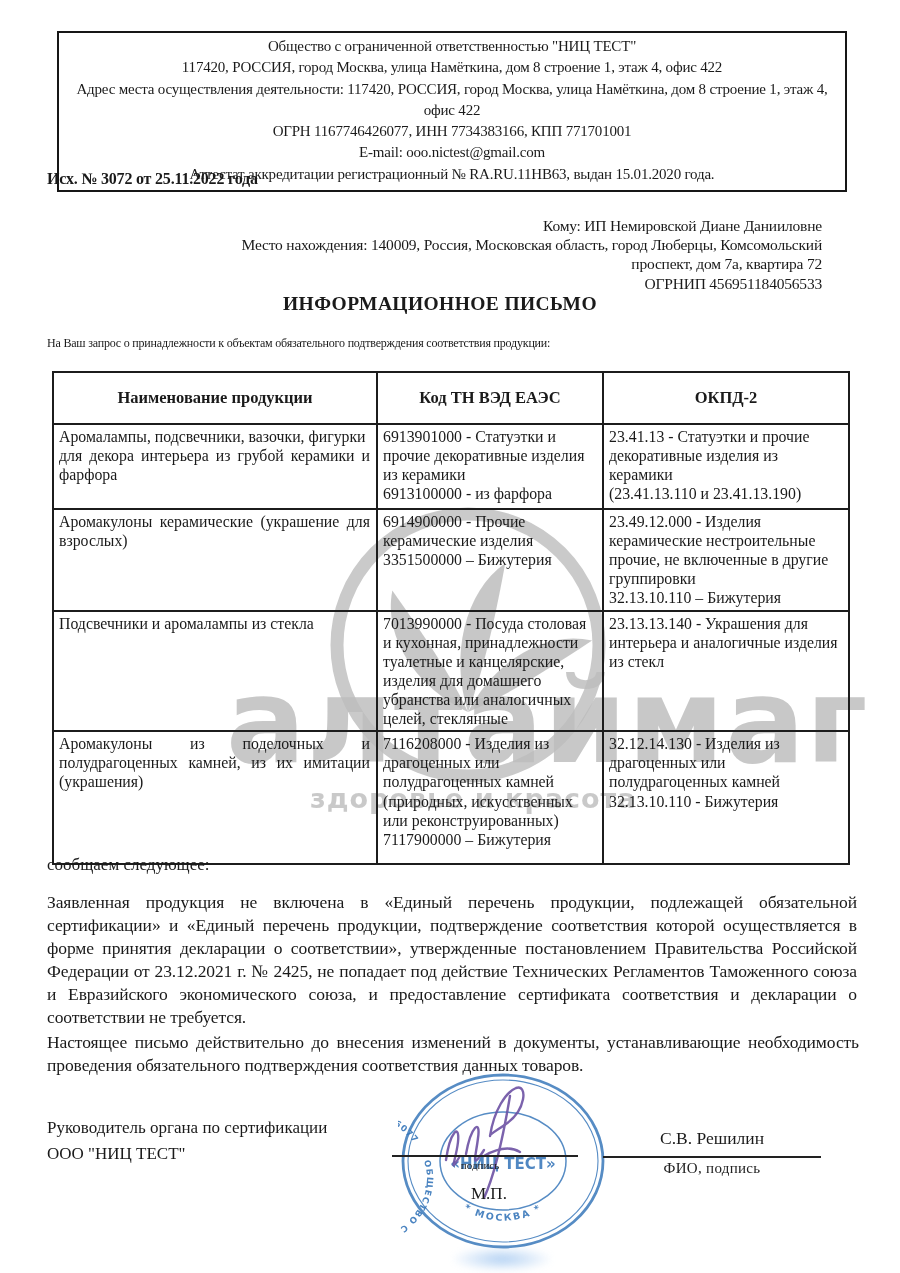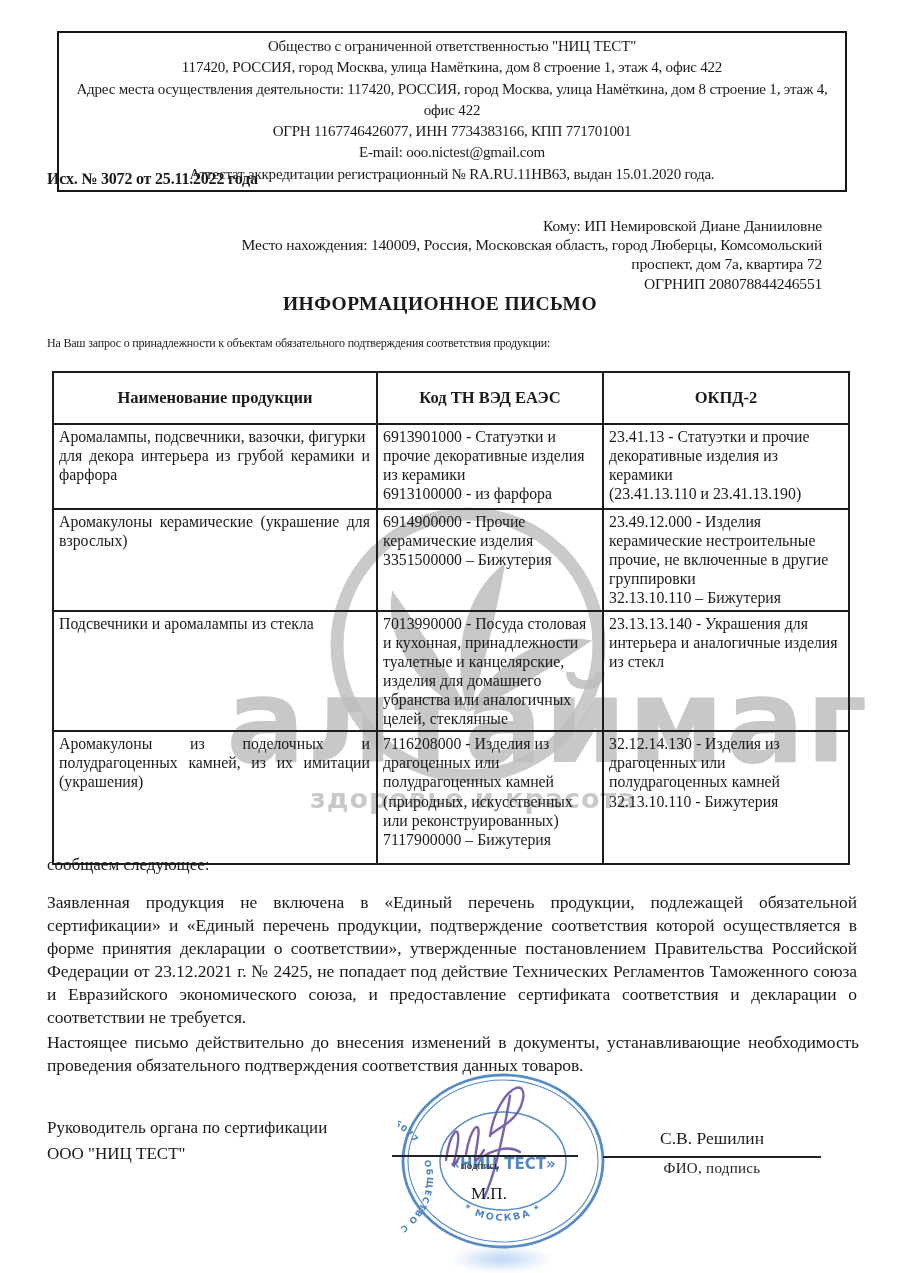--- a/index.html
+++ b/index.html
@@ -135,21 +135,21 @@
     <div class="lh-line">E-mail: ooo.nictest@gmail.com</div>
     <div class="lh-line">Аттестат аккредитации регистрационный № RA.RU.11НВ63, выдан 15.01.2020 года.</div>
   </div>
 
   <div class="ref">Исх. № 3072 от 25.11.2022 года</div>
 
   <div class="recipient">
     <div>Кому: ИП Немировской Диане Данииловне</div>
     <div>Место нахождения: 140009, Россия, Московская область, город Люберцы, Комсомольский
 проспект, дом 7а, квартира 72</div>
-    <div>ОГРНИП 208078844246551</div>
+    <div>ОГРНИП 456951184056533</div>
   </div>
 
   <div class="doc-title">ИНФОРМАЦИОННОЕ ПИСЬМО</div>
 
   <div class="intro">На Ваш запрос о принадлежности к объектам обязательного подтверждения соответствия продукции:</div>
 
   <table class="products">
     <colgroup>
         <col class="c1">
         <col class="c2">

